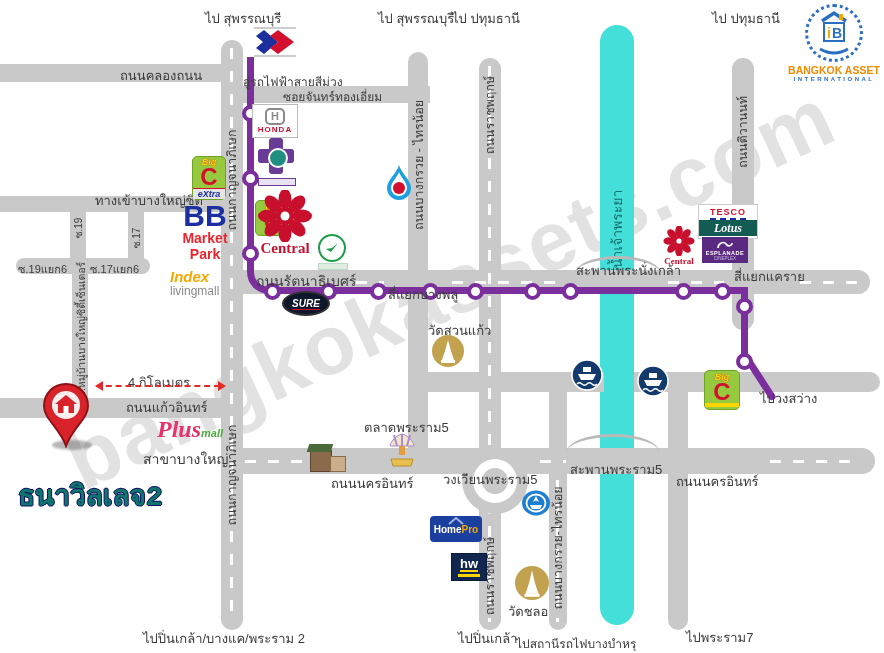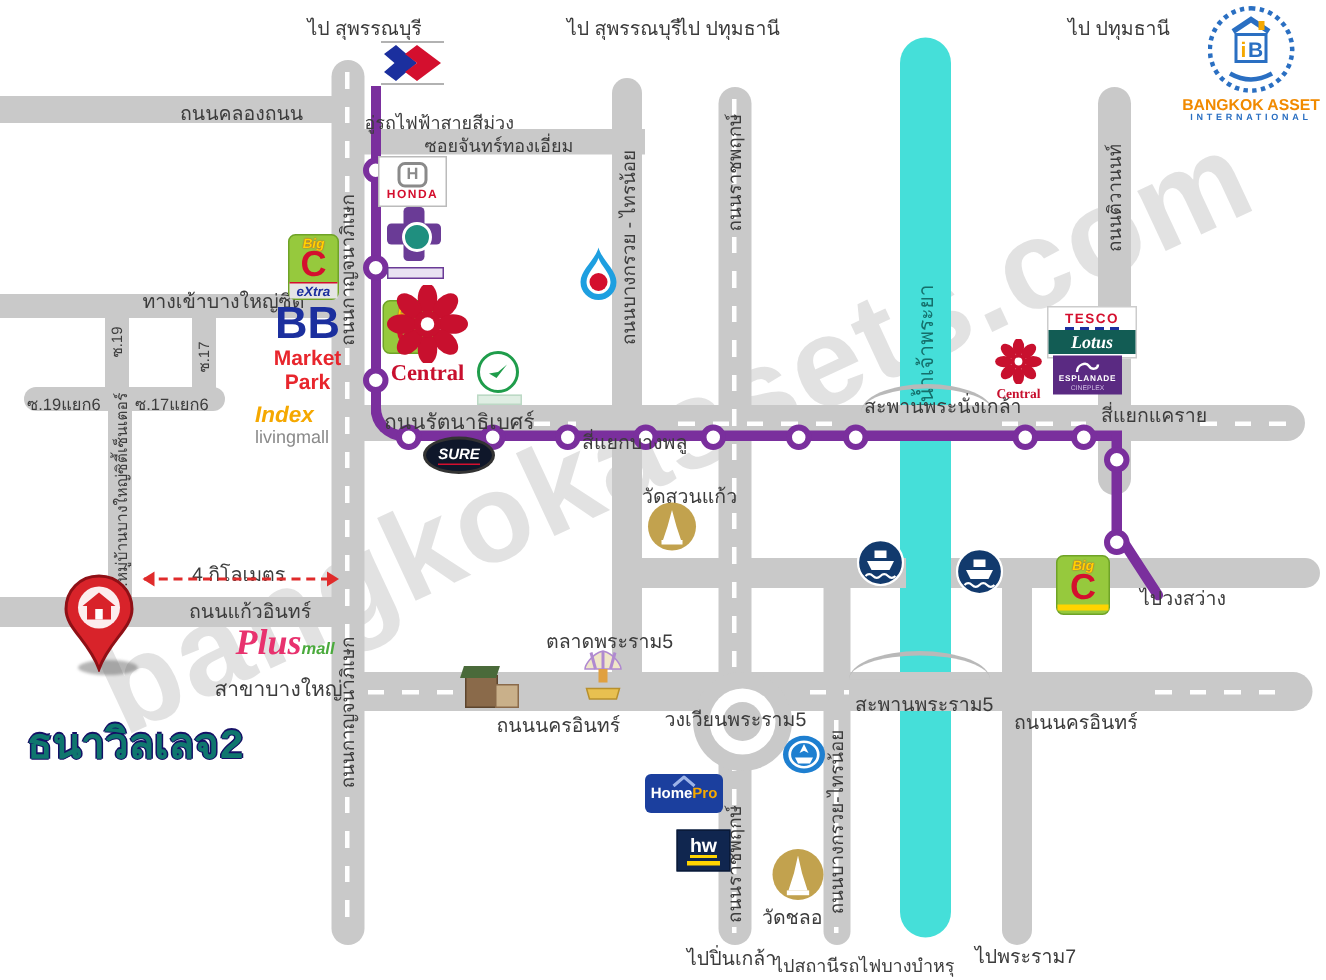--- a/index.html
+++ b/index.html
@@ -91,23 +91,24 @@
   <div class="station" style="left:675px;top:283px;"></div>
   <div class="station" style="left:714px;top:283px;"></div>
   <div class="station" style="left:736px;top:298px;"></div>
   <div class="station" style="left:736px;top:353px;"></div>
 
   <div class="lbl" style="left:205px;top:8px;">ไป สุพรรณบุรี</div>
   <div class="lbl" style="left:378px;top:8px;">ไป สุพรรณบุรี</div>
   <div class="lbl" style="left:452px;top:8px;">ไป ปทุมธานี</div>
   <div class="lbl" style="left:712px;top:8px;">ไป ปทุมธานี</div>
   <div class="lbl" style="left:760px;top:388px;">ไปวงสว่าง</div>
+  <div class="lbl" style="left:143px;top:628px;">ไปปิ่นเกล้า/บางแค/พระราม 2</div>
   <div class="lbl" style="left:458px;top:628px;">ไปปิ่นเกล้า</div>
   <div class="lbl" style="left:516px;top:634px;font-size:12px;">ไปสถานีรถไฟบางบำหรุ</div>
-  <div class="lbl" style="left:650px;top:627px;text-align:center;">ไปพระราม7</div>
+  <div class="lbl" style="left:686px;top:627px;text-align:center;">ไปพระราม7</div>
 
   <div class="lbl" style="left:120px;top:65px;">ถนนคลองถนน</div>
   <div class="lbl" style="left:243px;top:72px;font-size:12px;">อู่รถไฟฟ้าสายสีม่วง</div>
   <div class="lbl" style="left:283px;top:87px;font-size:12px;">ซอยจันทร์ทองเอี่ยม</div>
   <div class="lbl" style="left:95px;top:190px;">ทางเข้าบางใหญ่ซิตี้</div>
   <div class="lbl sm" style="left:18px;top:260px;">ซ.19แยก6</div>
   <div class="lbl sm" style="left:90px;top:260px;">ซ.17แยก6</div>
   <div class="lbl" style="left:256px;top:270px;font-size:14px;">ถนนรัตนาธิเบศร์</div>
   <div class="lbl" style="left:388px;top:284px;">สี่แยกบางพลู</div>
   <div class="lbl" style="left:576px;top:260px;">สะพานพระนั่งเกล้า</div>

